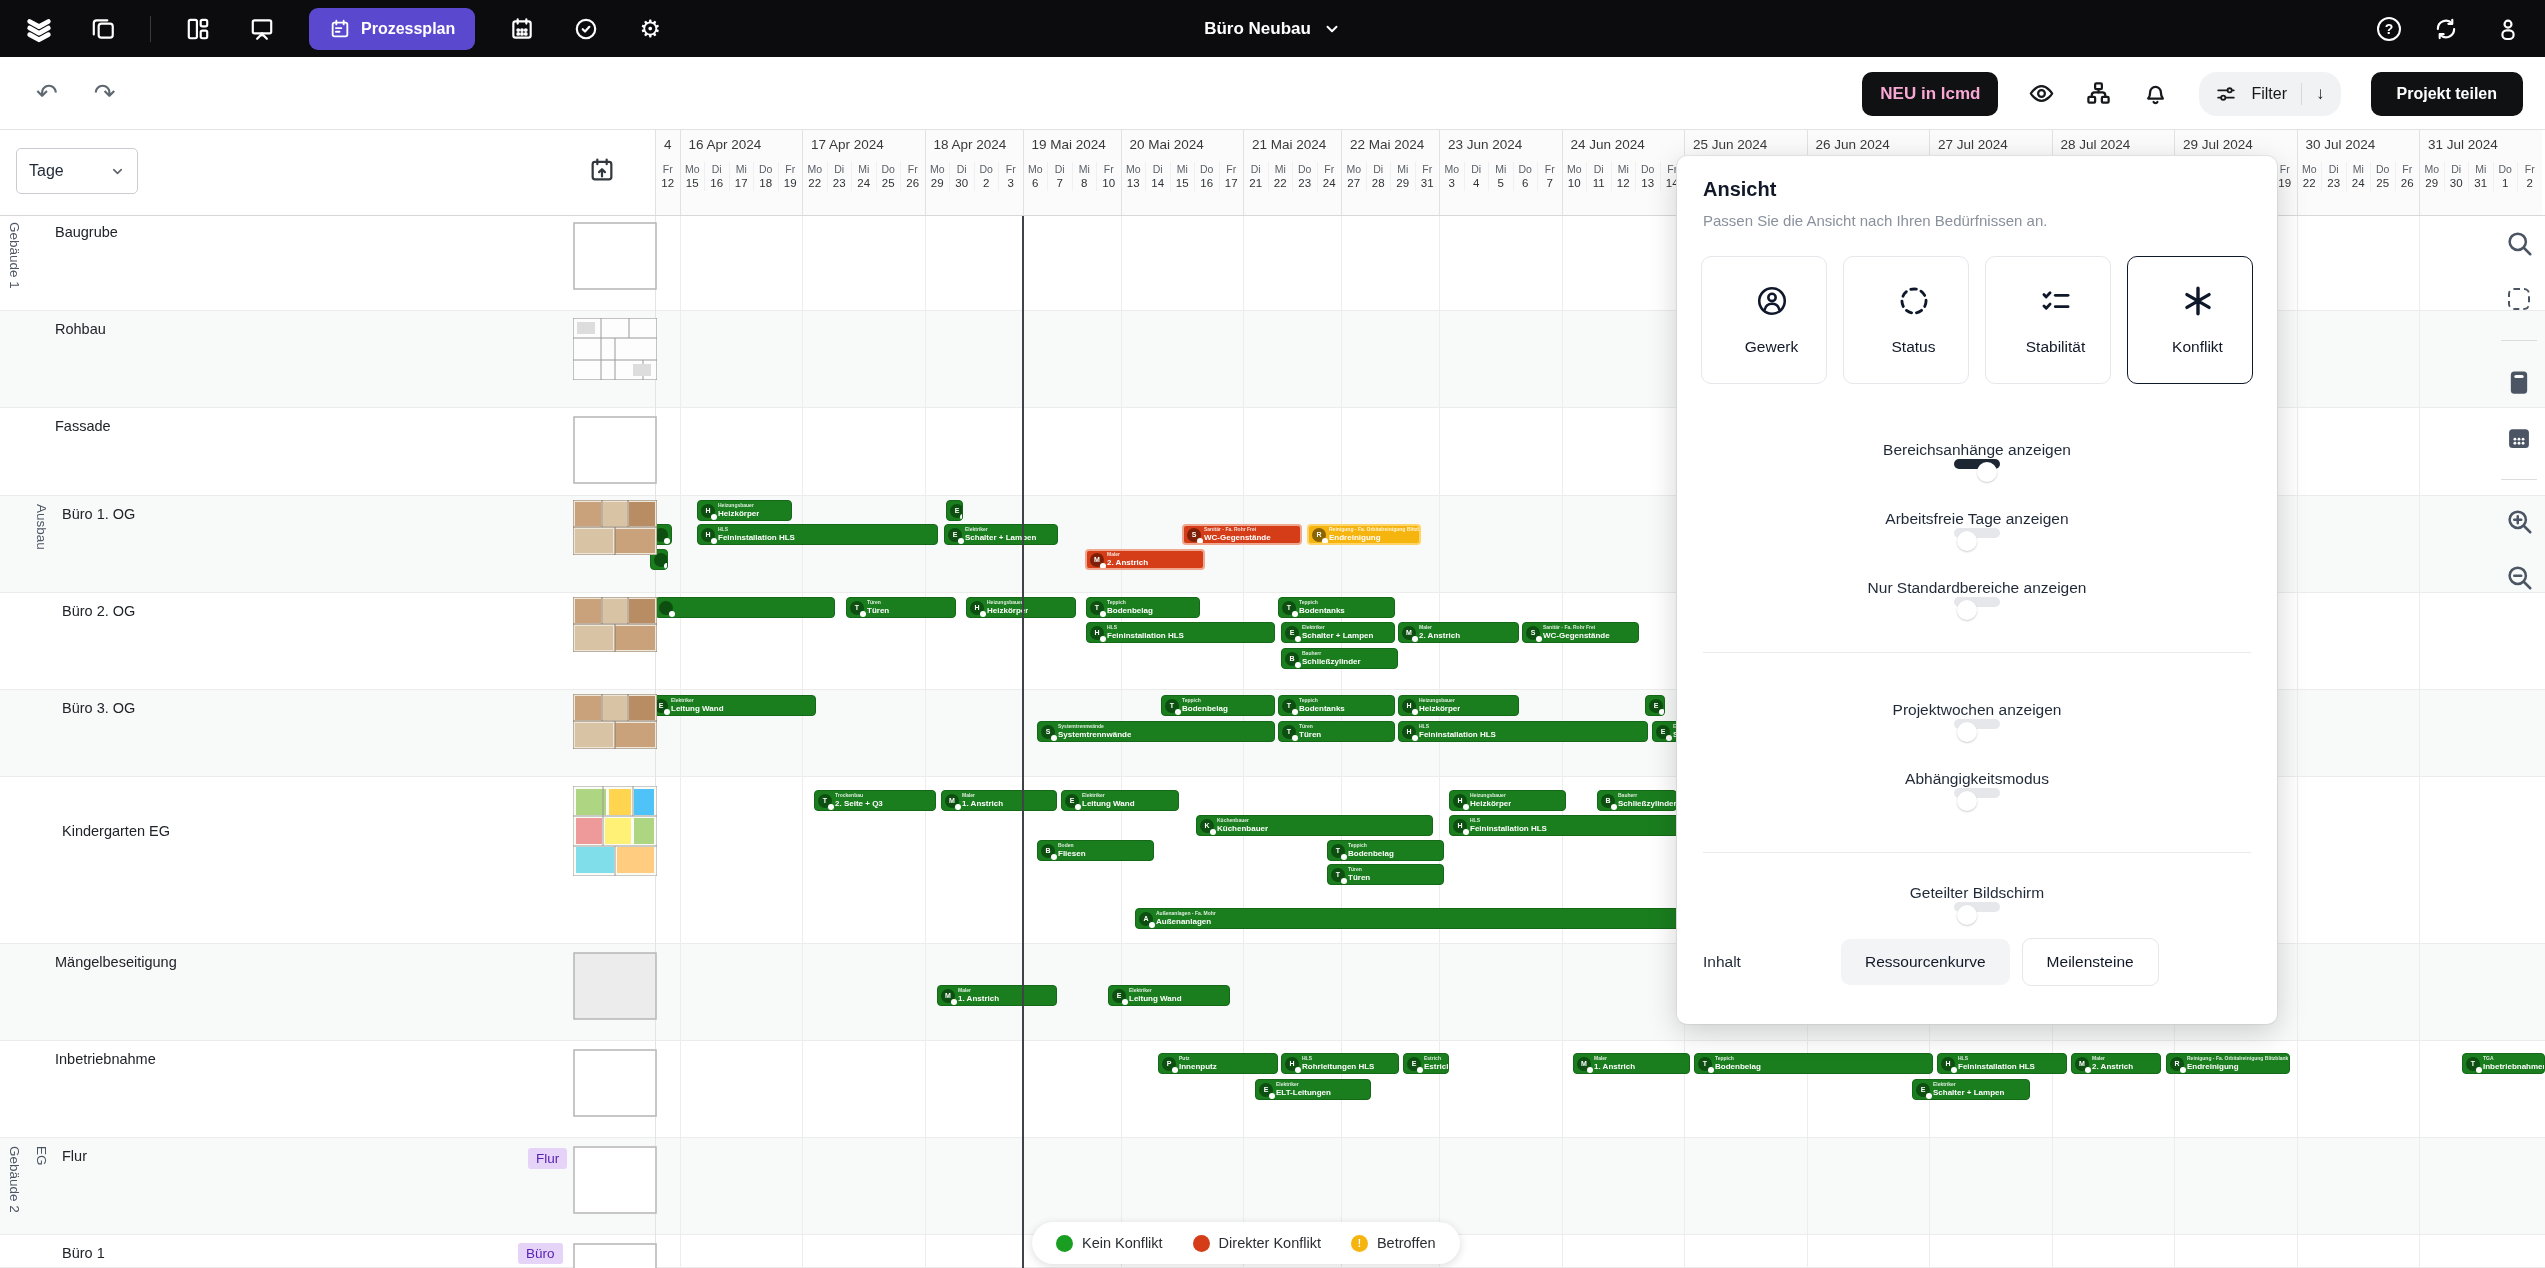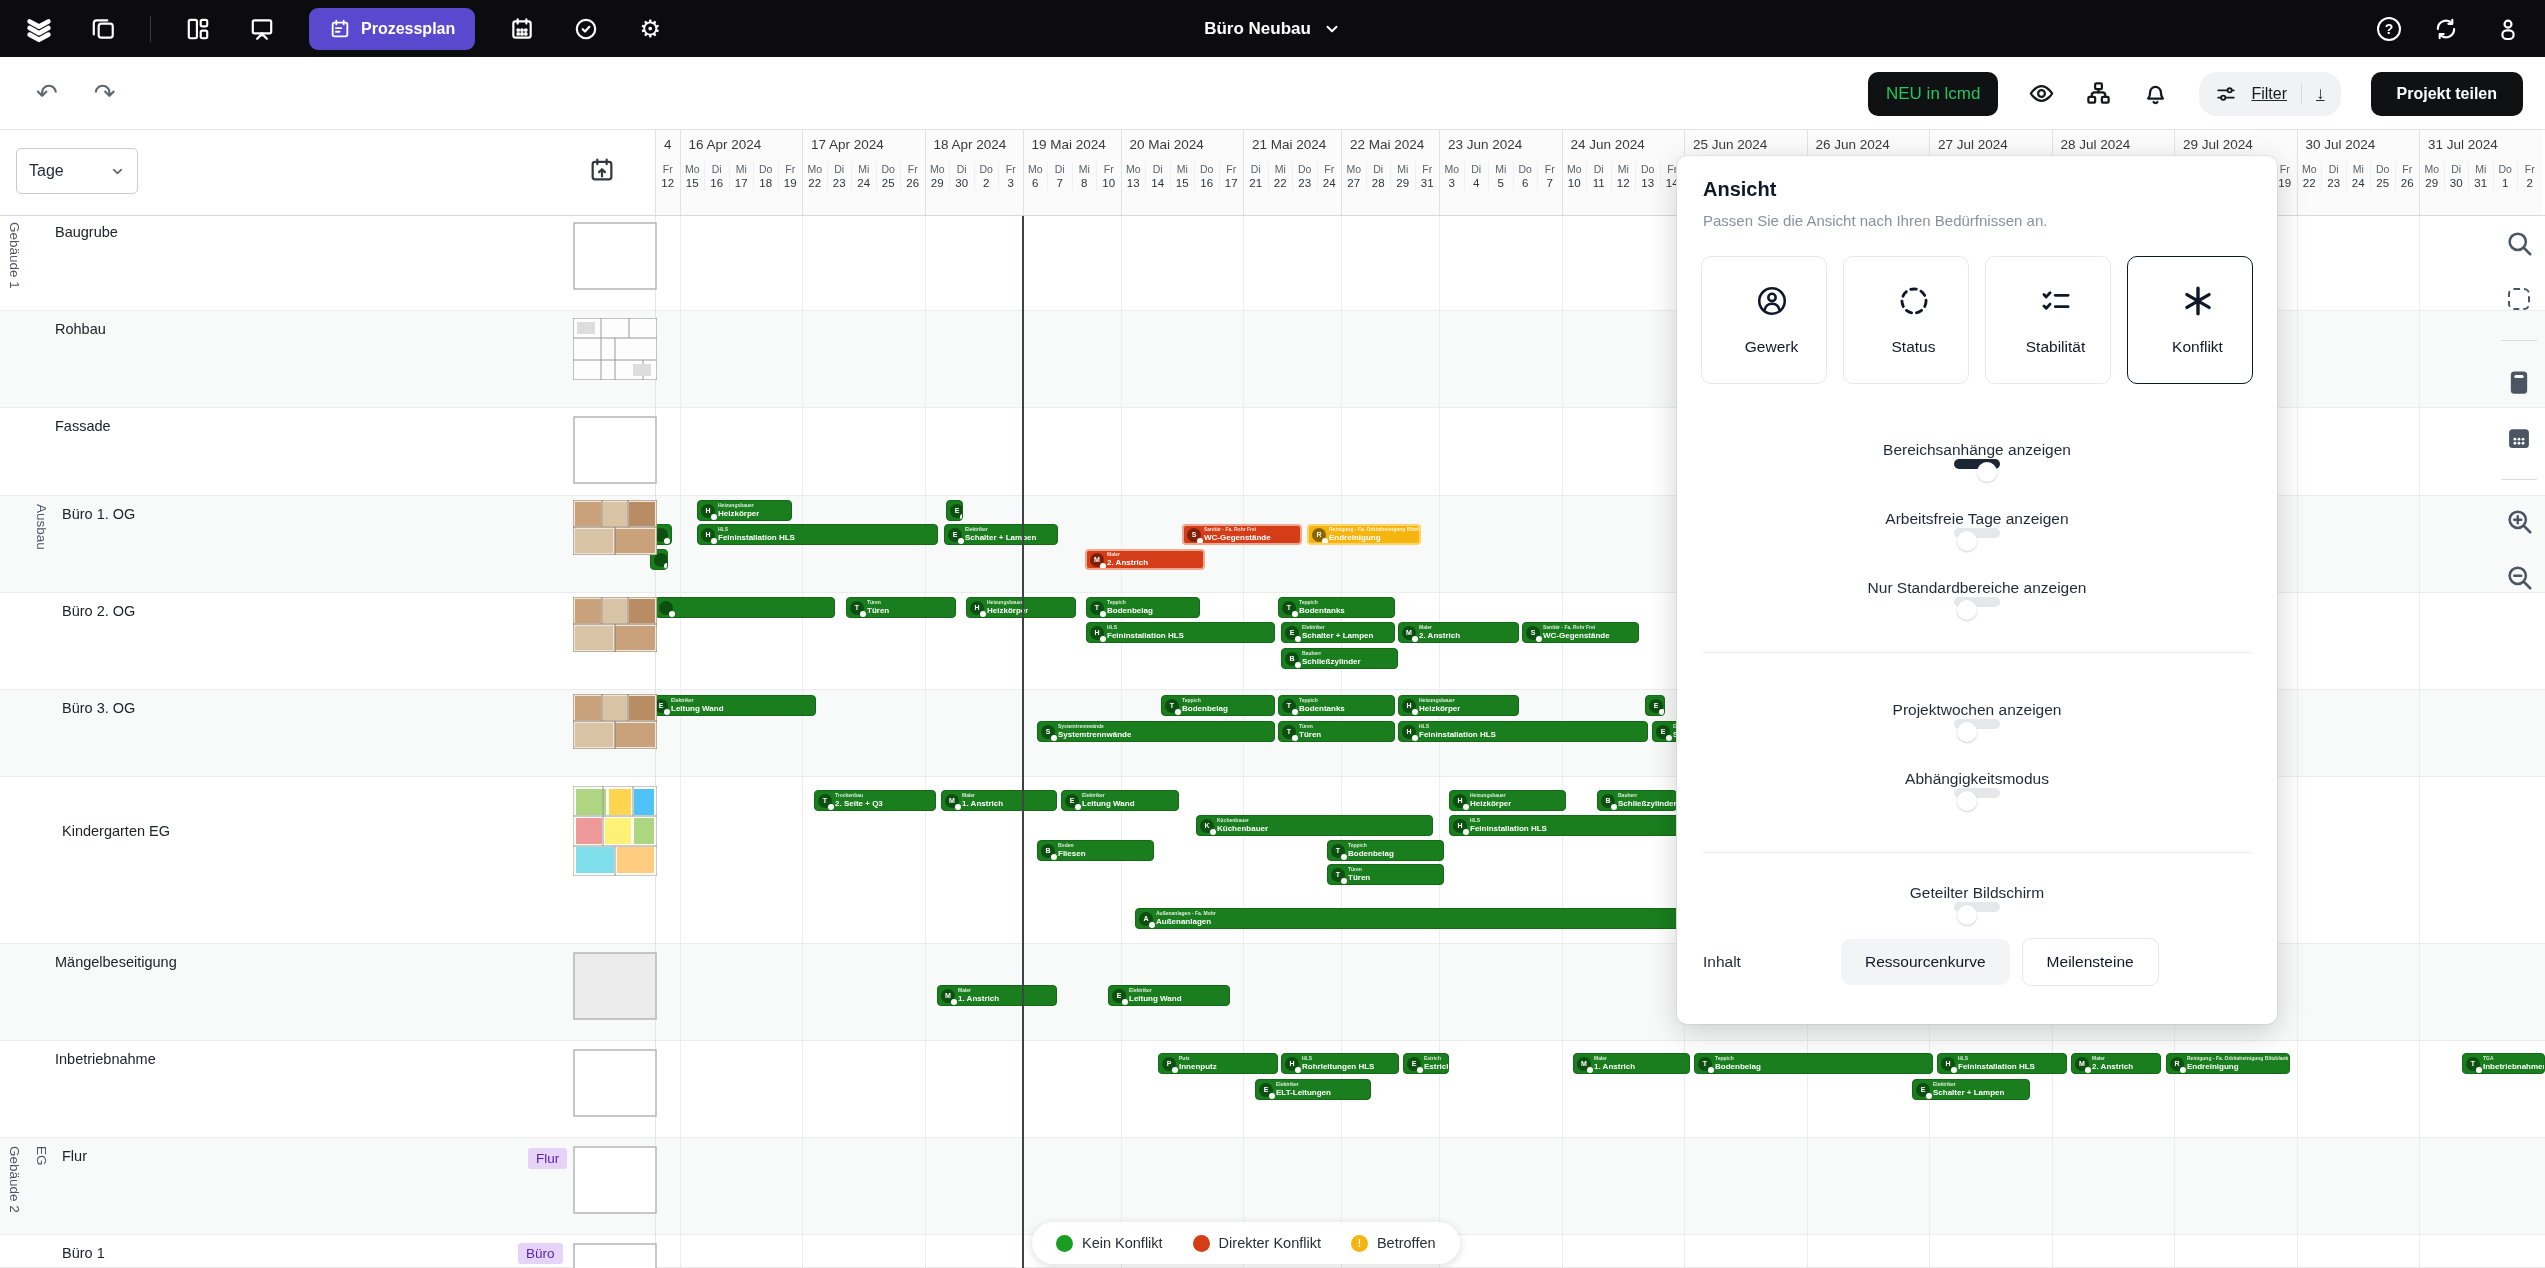--- a/index.html
+++ b/index.html
@@ -28,24 +28,24 @@
             align-items:center; justify-content:center; cursor:pointer; }
 
   
   .toolbar { position:absolute; left:0; top:57px; width:2545px; height:73px;
              background:#fff; border-bottom:1px solid #e3e3e3; z-index:70; }
   .undo-redo { position:absolute; left:36px; top:0; height:73px; display:flex;
              align-items:center; gap:36px; font-size:26px; color:#5f6771; }
   .undo-redo span { cursor:pointer; }
   .toolbar .right { position:absolute; right:22px; top:0; height:73px;
              display:flex; align-items:center; gap:30px; }
-  .neu-badge { background:#101113; color:#22c55e; font-size:17px; font-weight:400;
+  .neu-badge { background:#101113; color:#f9a8d4; font-size:17px; font-weight:700;
              border-radius:10px; padding:12px 18px; cursor:pointer; }
   .filter-pill { display:flex; align-items:center; gap:14px; background:#f1f2f4;
-             border-radius:18px; padding:11px 16px; cursor:pointer;text-decoration:underline; }
+             border-radius:18px; padding:11px 16px; cursor:pointer; }
   .filter-pill .lbl { font-size:16px; color:#16181c; }
   .filter-pill .div { width:1px; height:22px; background:#d7d9dd; }
   .filter-pill .arr { font-size:17px; color:#16181c; }
   .share-btn { background:#101113; color:#fff; font-size:16px; font-weight:700;
              border:none; border-radius:10px; padding:13px 26px; cursor:pointer; }
   .tool-ic { cursor:pointer; display:flex; align-items:center; }
 
   
   .hdr-line { position:absolute; left:0; top:215px; width:2545px; height:1px;
               background:#d8d8d8; z-index:12; }

